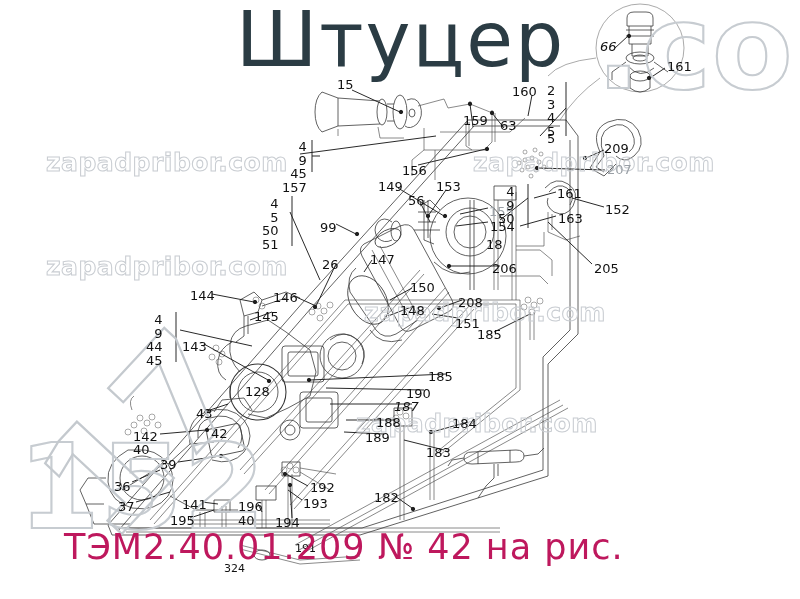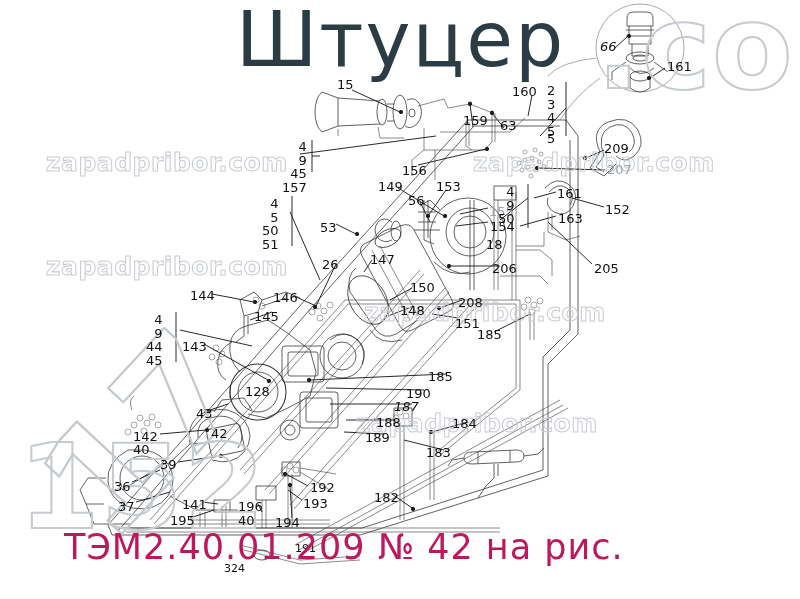--- a/index.html
+++ b/index.html
@@ -499,21 +499,21 @@
   <div class="cal" style="left:436px;top:180px;">153</div>
   <div class="cal" style="left:408px;top:194px;">56</div>
   <div class="cal gray" style="left:489px;top:205px;">155</div>
   <div class="cal" style="left:490px;top:220px;">154</div>
   <div class="cal" style="left:486px;top:238px;">18</div>
   <div class="cal" style="left:492px;top:262px;">206</div>
   <div class="cal" style="left:557px;top:187px;">161</div>
   <div class="cal" style="left:558px;top:212px;">163</div>
   <div class="cal" style="left:605px;top:203px;">152</div>
   <div class="cal" style="left:594px;top:262px;">205</div>
-  <div class="cal" style="left:320px;top:221px;">53</div>
+  <div class="cal" style="left:320px;top:221px;">99</div>
   <div class="cal" style="left:370px;top:253px;">147</div>
   <div class="cal" style="left:322px;top:258px;">26</div>
   <div class="cal" style="left:410px;top:281px;">150</div>
   <div class="cal" style="left:400px;top:304px;">148</div>
   <div class="cal" style="left:458px;top:296px;">208</div>
   <div class="cal" style="left:455px;top:317px;">151</div>
   <div class="cal" style="left:477px;top:328px;">185</div>
   <div class="cal" style="left:190px;top:289px;">144</div>
   <div class="cal" style="left:254px;top:310px;">145</div>
   <div class="cal" style="left:273px;top:291px;">146</div>

